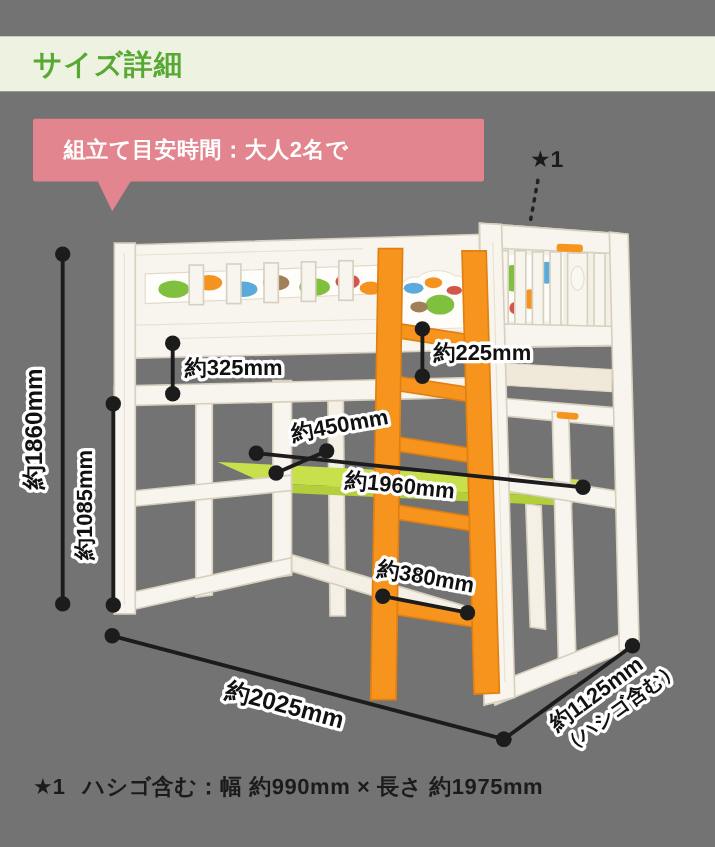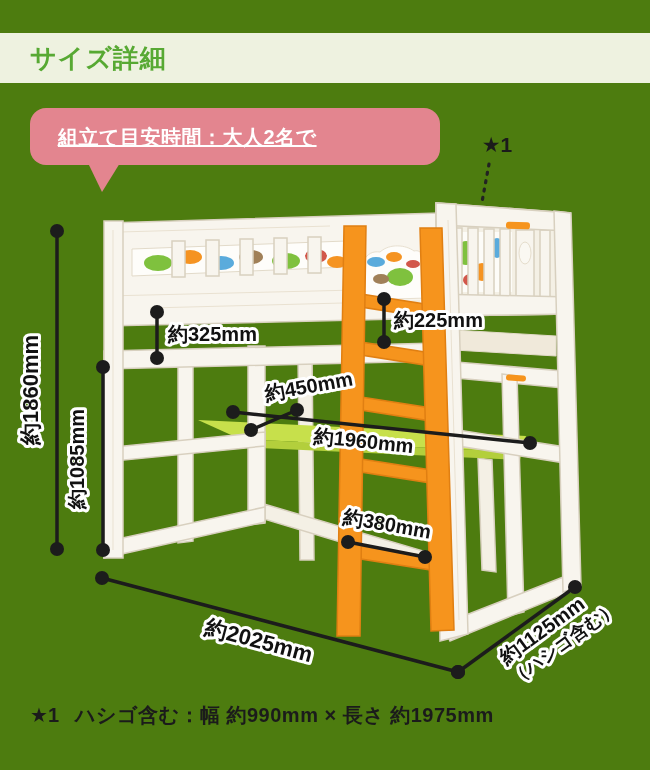--- a/index.html
+++ b/index.html
@@ -1,32 +1,32 @@
 <!DOCTYPE html>
 <html><head>
 <meta charset="utf-8">
 <style>
   html,body{margin:0;padding:0;}
   .page{
-    position:relative;width:650px;height:770px;background:#4d7c0f;overflow:hidden;
+    position:relative;width:650px;height:770px;background:#737373;overflow:hidden;
     font-family:"Liberation Sans","DejaVu Sans",sans-serif;
   }
   
   .header-bar{
     position:absolute;left:0;top:33px;width:650px;height:50px;
     background:#eef2e0;display:flex;align-items:center;
   }
   .header-bar h1{
     margin:0 0 0 30px;font-size:26px;font-weight:700;color:#57a933;letter-spacing:1px;
   }
   
   .bubble{
     position:absolute;left:30px;top:108px;width:410px;height:57px;
-    background:#e3858f;border-radius:16px;display:flex;align-items:baseline;
-    padding:0;box-sizing:border-box;color:#ffffff;text-decoration:underline;
+    background:#e3858f;border-radius:2px;display:flex;align-items:baseline;
+    padding:0;box-sizing:border-box;color:#ffffff;
   }
   .bubble .inner{display:flex;align-items:baseline;margin:10px 0 0 28px;}
   .bubble .lbl{font-size:20px;font-weight:600;letter-spacing:0.5px;line-height:38px;}
   .bubble .big{font-size:33px;font-weight:800;margin-left:10px;letter-spacing:1px;}
   .bubble-tail{
     position:absolute;left:88px;top:163px;width:0;height:0;
     border-left:14px solid transparent;border-right:18px solid transparent;
     border-top:29px solid #e3858f;
   }
   

